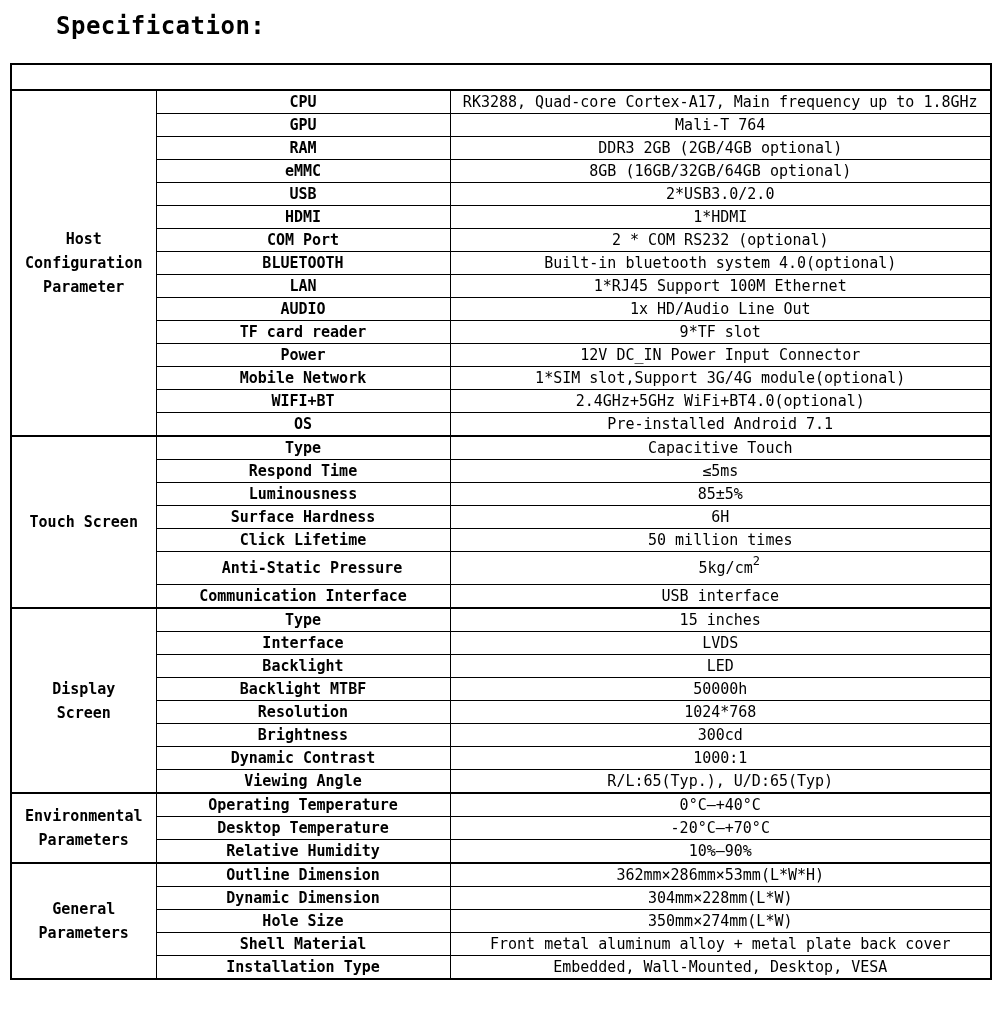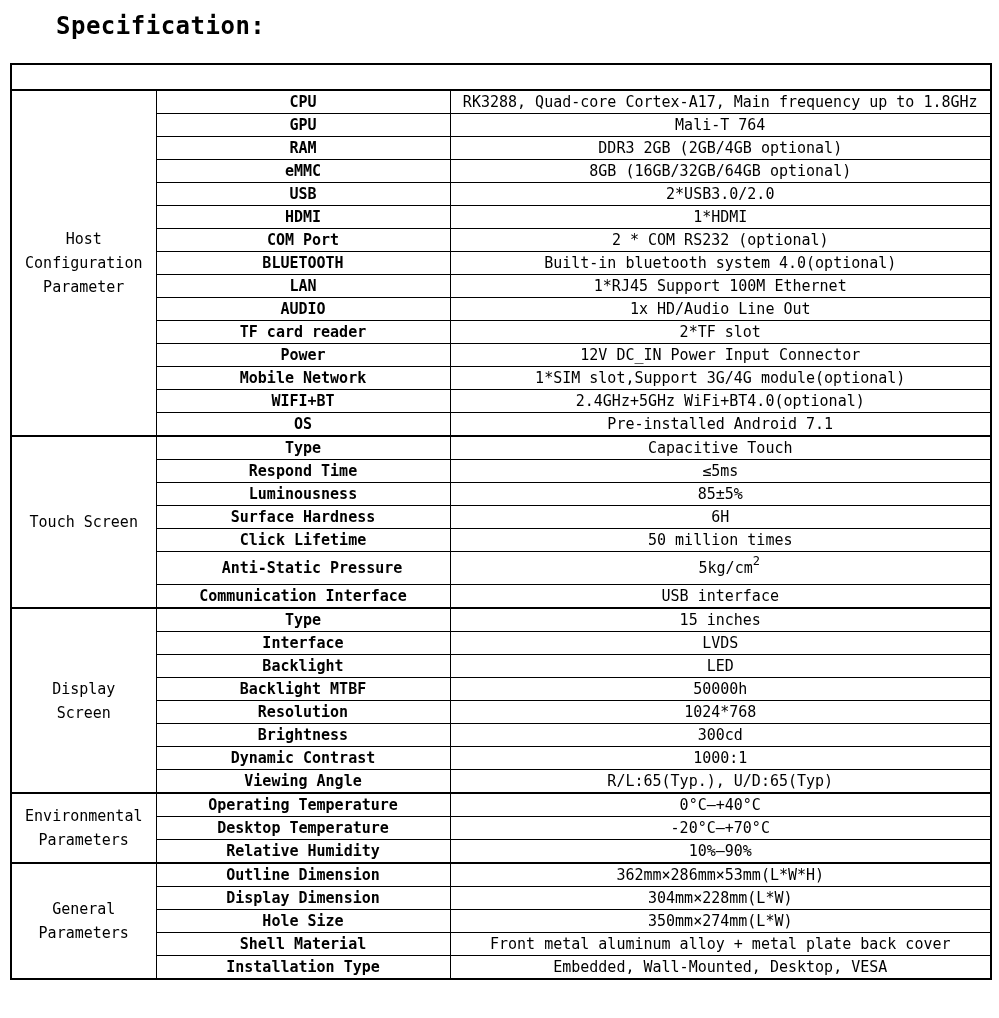--- a/index.html
+++ b/index.html
@@ -48,21 +48,21 @@
   }
   tr.header-row td {
     height: 24px;
     border-bottom-width: 2px;
   }
   tr.section-start td {
     border-top-width: 2px;
     margin-top: 44px;
   }
   td.cat {
-    font-weight: normal;
+    font-weight: bold;
     font-size: 15px;
   }
   td.cat div {
     line-height: 24px;
   }
   td.pname {
     font-weight: bold;
   }
   tr.tall-row td {
     height: 32px;
@@ -131,21 +131,21 @@
         <tr>
           <td class="pname">LAN</td>
           <td class="pval">1*RJ45 Support 100M Ethernet</td>
         </tr>
         <tr>
           <td class="pname">AUDIO</td>
           <td class="pval">1x HD/Audio Line Out</td>
         </tr>
         <tr>
           <td class="pname">TF card reader</td>
-          <td class="pval">2*TF slot</td>
+          <td class="pval">9*TF slot</td>
         </tr>
         <tr>
           <td class="pname">Power</td>
           <td class="pval">12V DC_IN Power Input Connector</td>
         </tr>
         <tr>
           <td class="pname">Mobile Network</td>
           <td class="pval">1*SIM slot,Support 3G/4G module(optional)</td>
         </tr>
         <tr>
@@ -241,21 +241,21 @@
         </tr>
         <tr class="section-start">
           <td rowspan="5" class="cat">
             <div>General</div>
             <div>Parameters</div>
           </td>
           <td class="pname">Outline Dimension</td>
           <td class="pval">362mm×286mm×53mm(L*W*H)</td>
         </tr>
         <tr>
-          <td class="pname">Display Dimension</td>
+          <td class="pname">Dynamic Dimension</td>
           <td class="pval">304mm×228mm(L*W)</td>
         </tr>
         <tr>
           <td class="pname">Hole Size</td>
           <td class="pval">350mm×274mm(L*W)</td>
         </tr>
         <tr>
           <td class="pname">Shell Material</td>
           <td class="pval">Front metal aluminum alloy + metal plate back cover</td>
         </tr>

